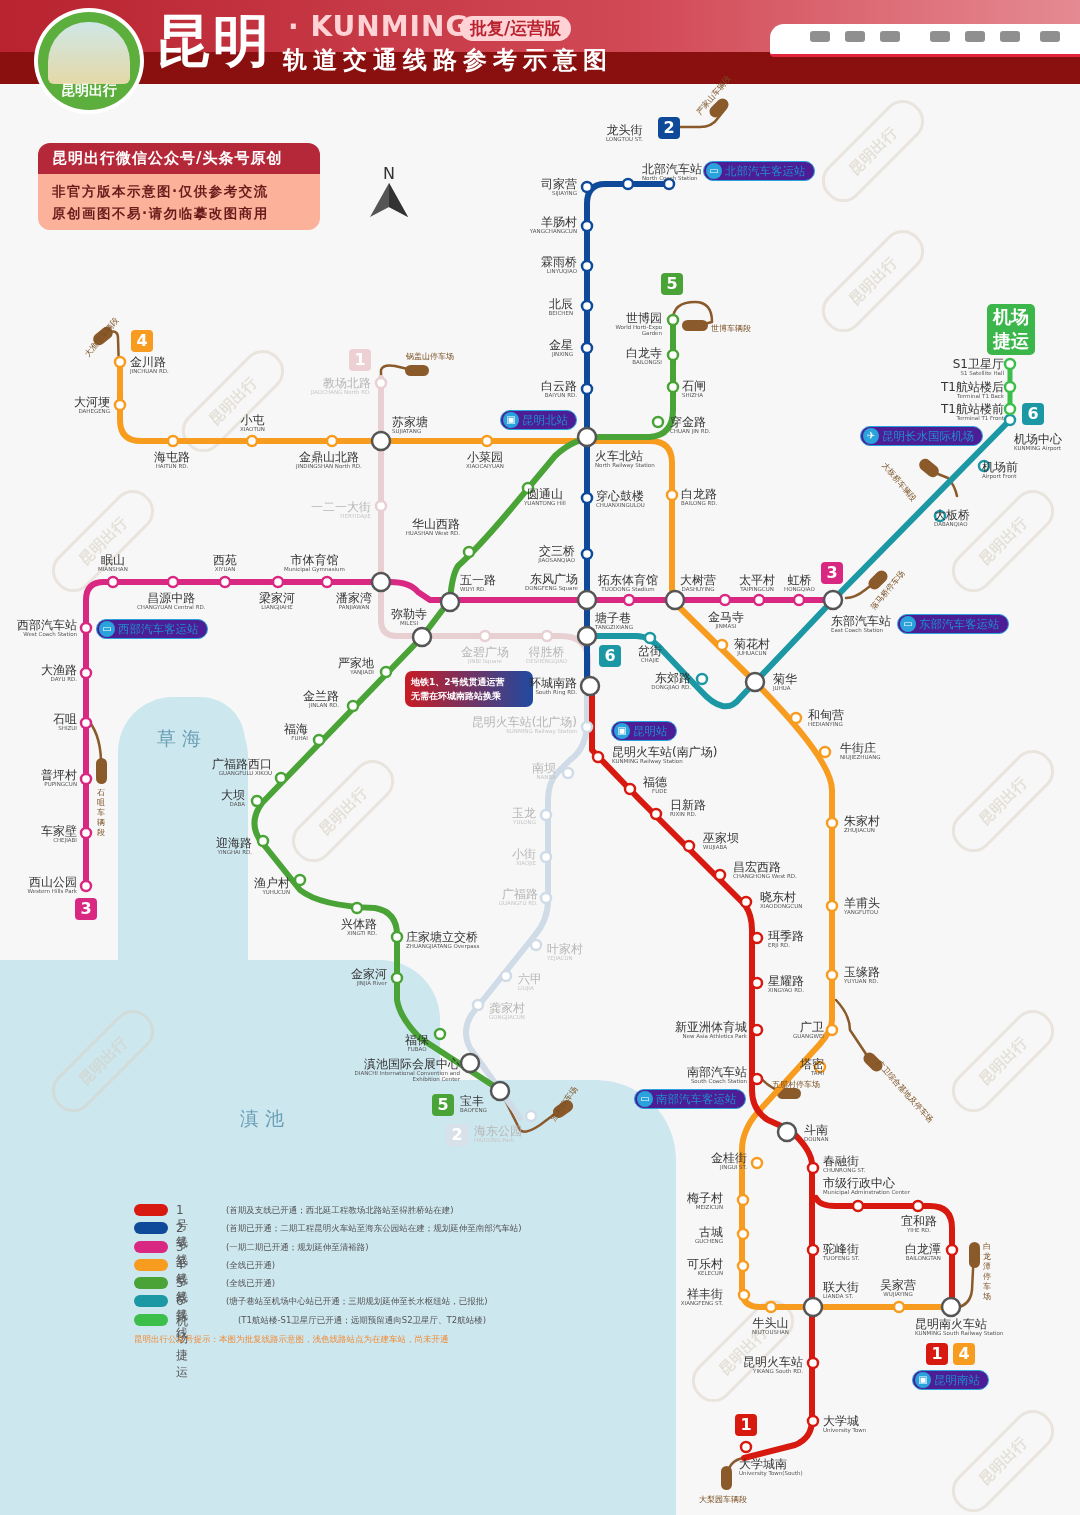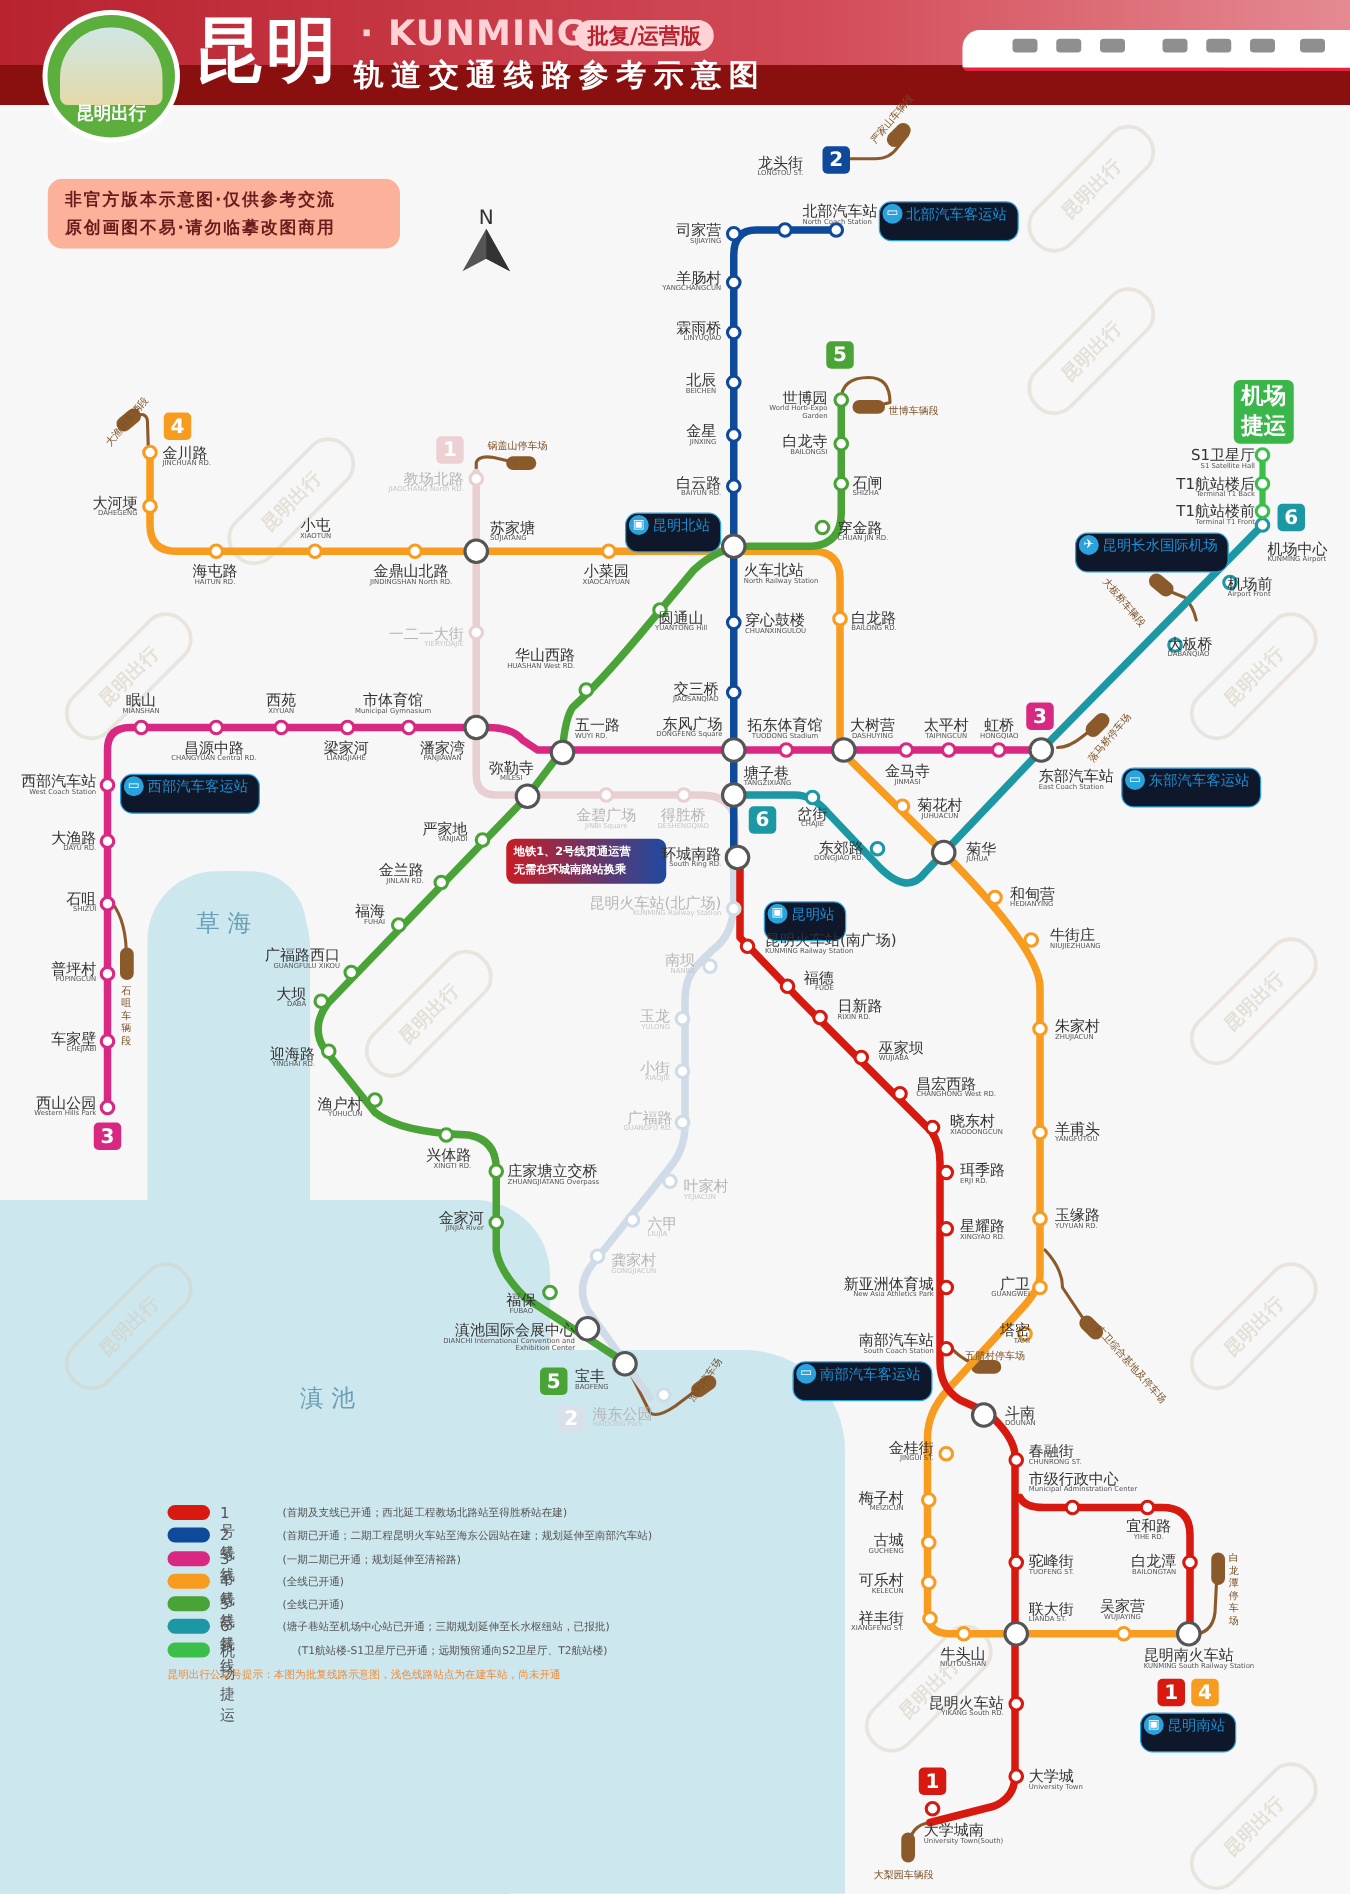--- a/index.html
+++ b/index.html
@@ -29,21 +29,21 @@
 
   svg.map{position:absolute;left:0;top:0;}
   .st{position:absolute;white-space:nowrap;line-height:1;}
   .st .zh{font-size:12px;color:#333;display:block;}
   .st .en{font-size:5.5px;color:#555;display:block;margin-top:1px;}
   .st.r{text-align:right;}
   .st.c{text-align:center;}
   .st.pale .zh{color:#b6b6b6;}
   .st.pale .en{color:#c6c6c6;}
   .badge{position:absolute;width:22px;height:22px;border-radius:4px;color:#fff;font-size:16px;font-weight:bold;text-align:center;line-height:22px;}
-  .pill{position:absolute;height:18px;border:1.5px solid #2aa2dc;border-radius:10px;background:#0f172a;color:#1f8fd0;font-size:11.5px;line-height:18px;padding:0 8px 12px 2px;white-space:nowrap;}
+  .pill{position:absolute;height:18px;border:1.5px solid #2aa2dc;border-radius:10px;background:#4c1d95;color:#1f8fd0;font-size:11.5px;line-height:18px;padding:0 8px 0 2px;white-space:nowrap;}
   .pill .ic{display:inline-block;width:16px;height:16px;border-radius:50%;background:#2aa2dc;color:#fff;font-size:10px;text-align:center;line-height:16px;margin-right:3px;vertical-align:top;margin-top:1px;}
   .depot{position:absolute;color:#7a4f22;font-size:8px;white-space:nowrap;}
   .notice{position:absolute;left:405px;top:671px;width:116px;border-radius:7px;background:linear-gradient(90deg,#c81c24,#1f4aa0);color:#fff;font-size:9px;font-weight:bold;padding:4px 6px;line-height:14px;}
   .airport-badge{position:absolute;left:987px;top:304px;width:48px;height:50px;border-radius:5px;background:#3bb64a;color:#fff;font-size:18px;font-weight:bold;text-align:center;line-height:24px;padding-top:1px;}
 
   .legend{position:absolute;left:134px;top:1202px;}
   .lg-row{position:relative;height:18.3px;}
   .lg-sw{position:absolute;left:0;top:2px;width:34px;height:12px;border-radius:7px;}
   .lg-name{position:absolute;left:42px;top:1px;font-size:12px;color:#555;}
   .lg-desc{position:absolute;left:92px;top:3px;font-size:8.5px;color:#555;white-space:nowrap;}
@@ -68,20 +68,21 @@
       <span class="win" style="left:230px"></span>
       <span class="win" style="left:270px"></span>
   </div>
 </div>
 <div class="logo">
   <div class="logo-inner"></div>
   <div class="logo-text">昆明出行</div>
 </div>
 
 <div class="info">
+  <div class="r1">昆明出行微信公众号/头条号原创</div>
   <div class="r3">
     <div>非官方版本示意图·仅供参考交流</div>
     <div>原创画图不易·请勿临摹改图商用</div>
   </div>
 </div>
 
 <div class="north">
   <div class="n">N</div>
   <svg width="42" height="36">
       <polygon points="21,0 40,34 21,24 2,34" fill="#555"></polygon>
@@ -331,21 +332,21 @@
 <div class="pill" style="left:634px;top:1089px;"><span class="ic">▭</span><span>南部汽车客运站</span></div>
 <div class="pill" style="left:912px;top:1370px;"><span class="ic">▣</span><span>昆明南站</span></div>
 
 <div class="notice">
   <div>地铁1、2号线贯通运营</div>
   <div>无需在环城南路站换乘</div>
 </div>
 
 <div class="depot" style="left:694px;top:110px;transform:rotate(-50deg);transform-origin:left top;">严家山车辆段</div>
 <div class="depot" style="left:82px;top:352px;transform:rotate(-50deg);transform-origin:left top;">大渔田车辆段</div>
-<div class="depot" style="left:390px;top:351px;">锅盖山停车场</div>
+<div class="depot" style="left:406px;top:351px;">锅盖山停车场</div>
 <div class="depot" style="left:711px;top:323px;">世博车辆段</div>
 <div class="depot" style="left:888px;top:460px;transform:rotate(50deg);transform-origin:left top;">大板桥车辆段</div>
 <div class="depot" style="left:868px;top:605px;transform:rotate(-50deg);transform-origin:left top;">落马桥停车场</div>
 <div class="depot" style="left:97px;top:788px;width:10px;white-space:normal;line-height:10px;">石咀车辆段</div>
 <div class="depot" style="left:548px;top:1117px;transform:rotate(-55deg);transform-origin:left top;">渔村停车场</div>
 <div class="depot" style="left:772px;top:1079px;">五腊村停车场</div>
 <div class="depot" style="left:882px;top:1058px;transform:rotate(48deg);transform-origin:left top;">广卫综合基地及停车场</div>
 <div class="depot" style="left:983px;top:1242px;width:10px;white-space:normal;line-height:10px;">白龙潭停车场</div>
 <div class="depot" style="left:699px;top:1494px;">大梨园车辆段</div>
 

